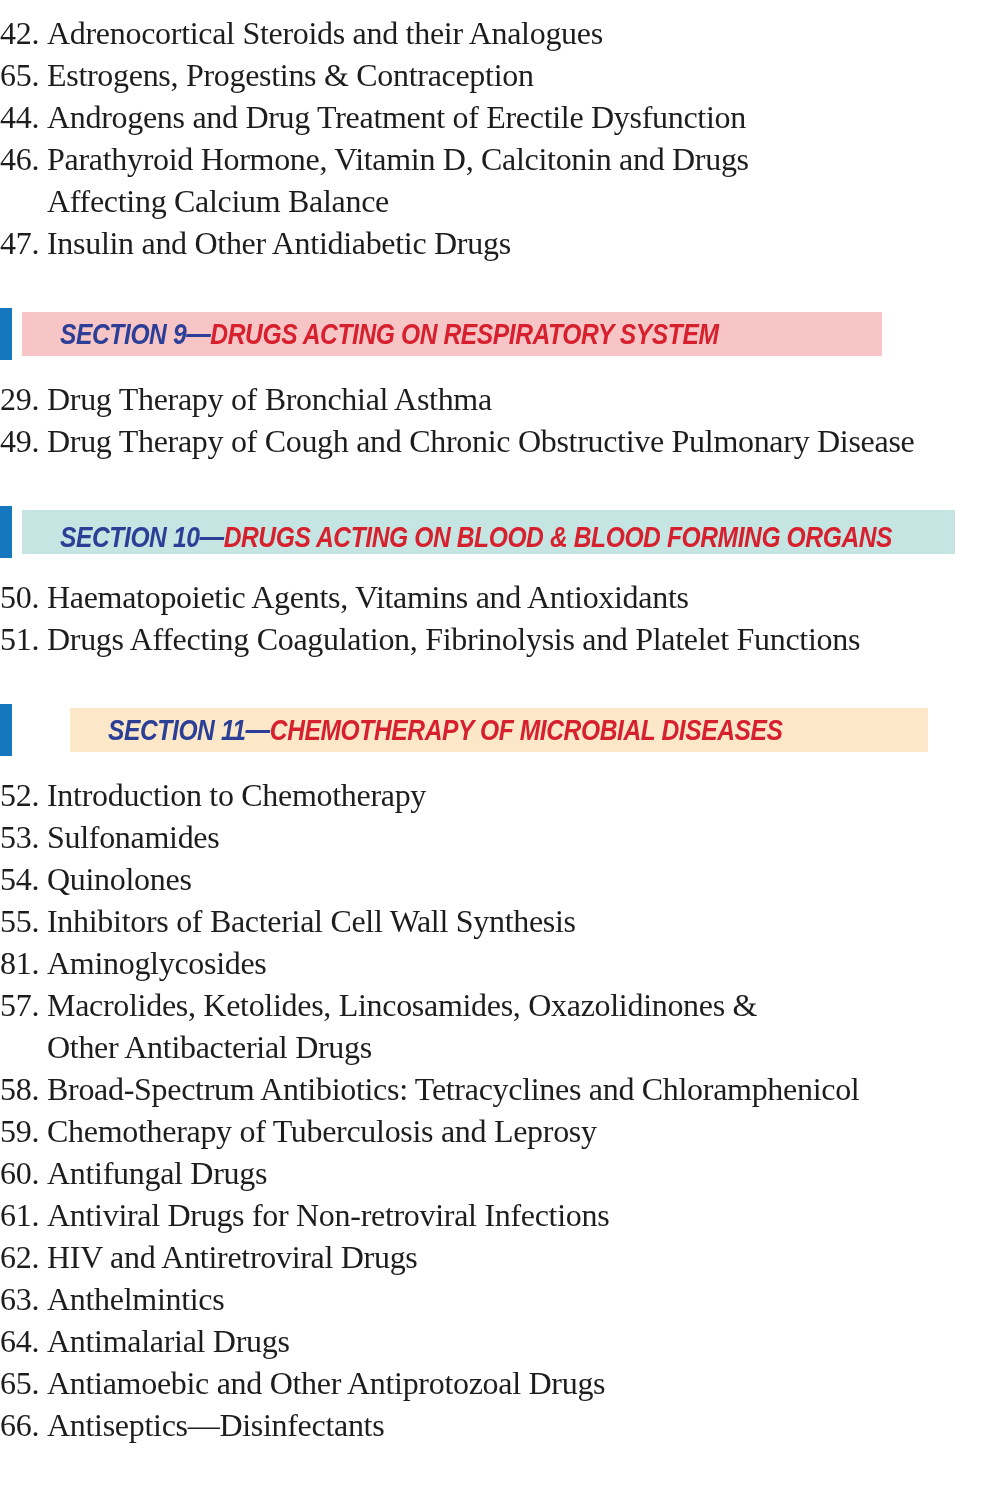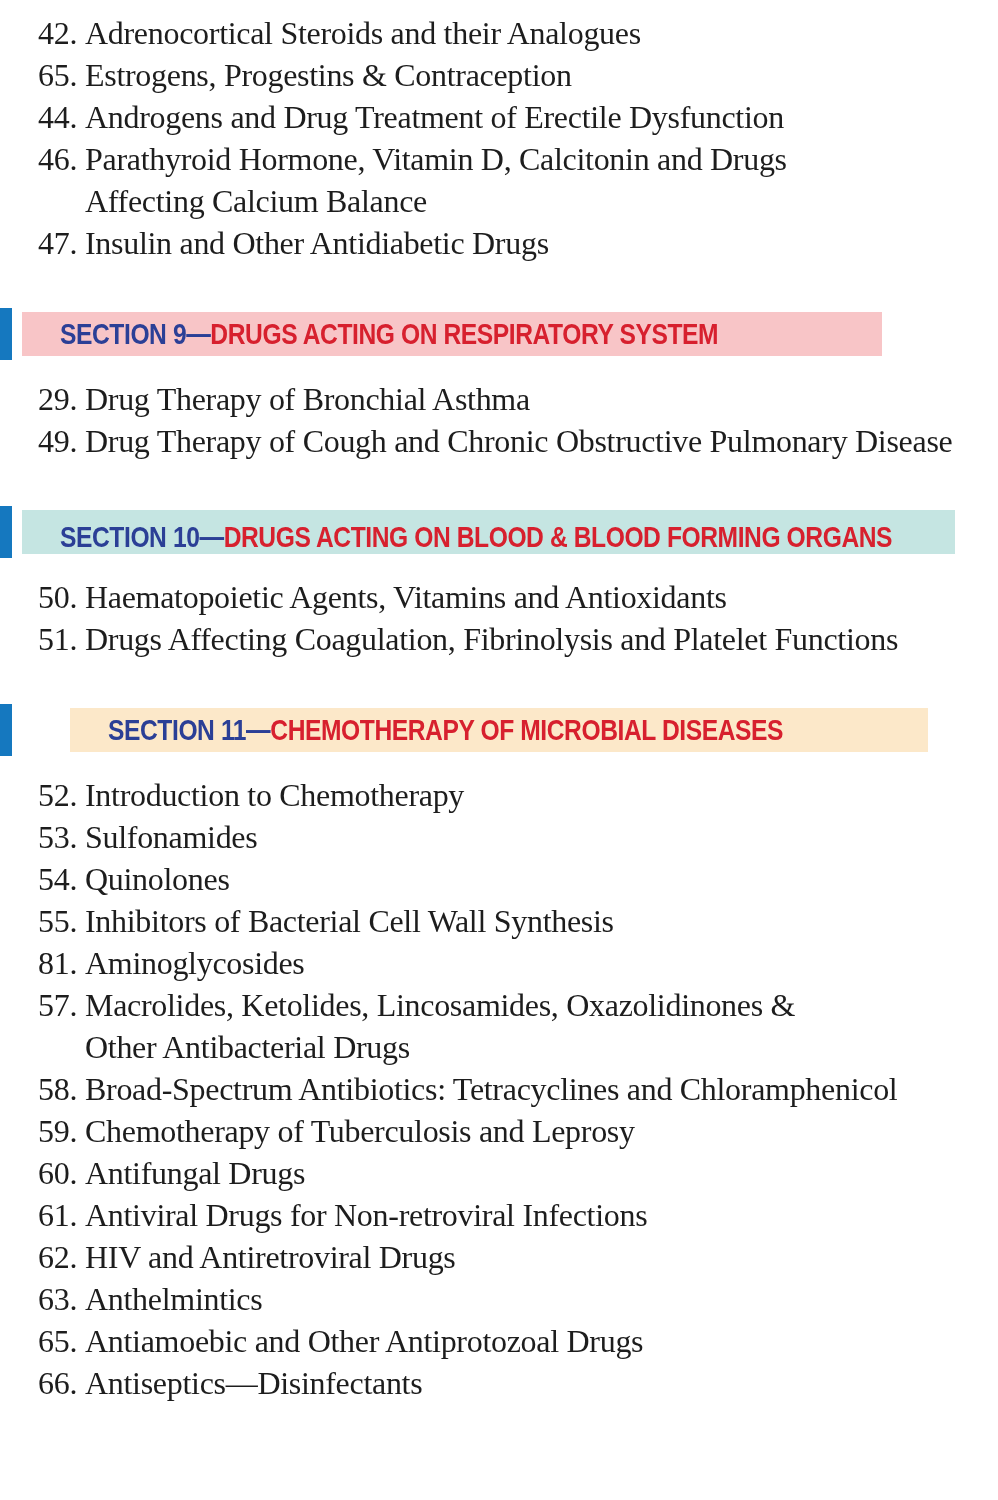--- a/index.html
+++ b/index.html
@@ -8,21 +8,20 @@
     width: 998px;
     height: 1500px;
     background: #ffffff;
     box-sizing: border-box;
     padding-top: 12px;
     overflow: hidden;
     font-family: "Liberation Serif", serif;
   }
   .chapter {
     display: flex;
-    padding-left: 38px;
     font-size: 32px;
     line-height: 42px;
     letter-spacing: -0.3px;
     color: var(--ink, #1d1d1d);
   }
   .chapter .num {
     width: 47px;
     flex: none;
   }
   .chapter .title {
@@ -44,20 +43,21 @@
   }
   .banner {
     position: absolute;
     left: 22px;
     top: 0;
     height: 44px;
     display: flex;
     align-items: center;
     padding-left: 38px;
     box-sizing: border-box;
+    font-style: italic;
   }
   .banner-text {
     font-family: "Liberation Sans", sans-serif;
     font-weight: bold;
     font-size: 30px;
     letter-spacing: -0.5px;
     white-space: nowrap;
     transform: scaleX(0.82);
     transform-origin: left center;
   }
@@ -166,20 +166,24 @@
   </div>
     <div class="chapter">
     <span class="num">62.</span>
     <span class="title">HIV and Antiretroviral Drugs</span>
   </div>
     <div class="chapter">
     <span class="num">63.</span>
     <span class="title">Anthelmintics</span>
   </div>
     <div class="chapter">
+    <span class="num">64.</span>
+    <span class="title">Antimalarial Drugs</span>
+  </div>
+    <div class="chapter">
     <span class="num">65.</span>
     <span class="title">Antiamoebic and Other Antiprotozoal Drugs</span>
   </div>
     <div class="chapter">
     <span class="num">66.</span>
     <span class="title">Antiseptics—Disinfectants</span>
   </div>
   </div>
 
 </body></html>

